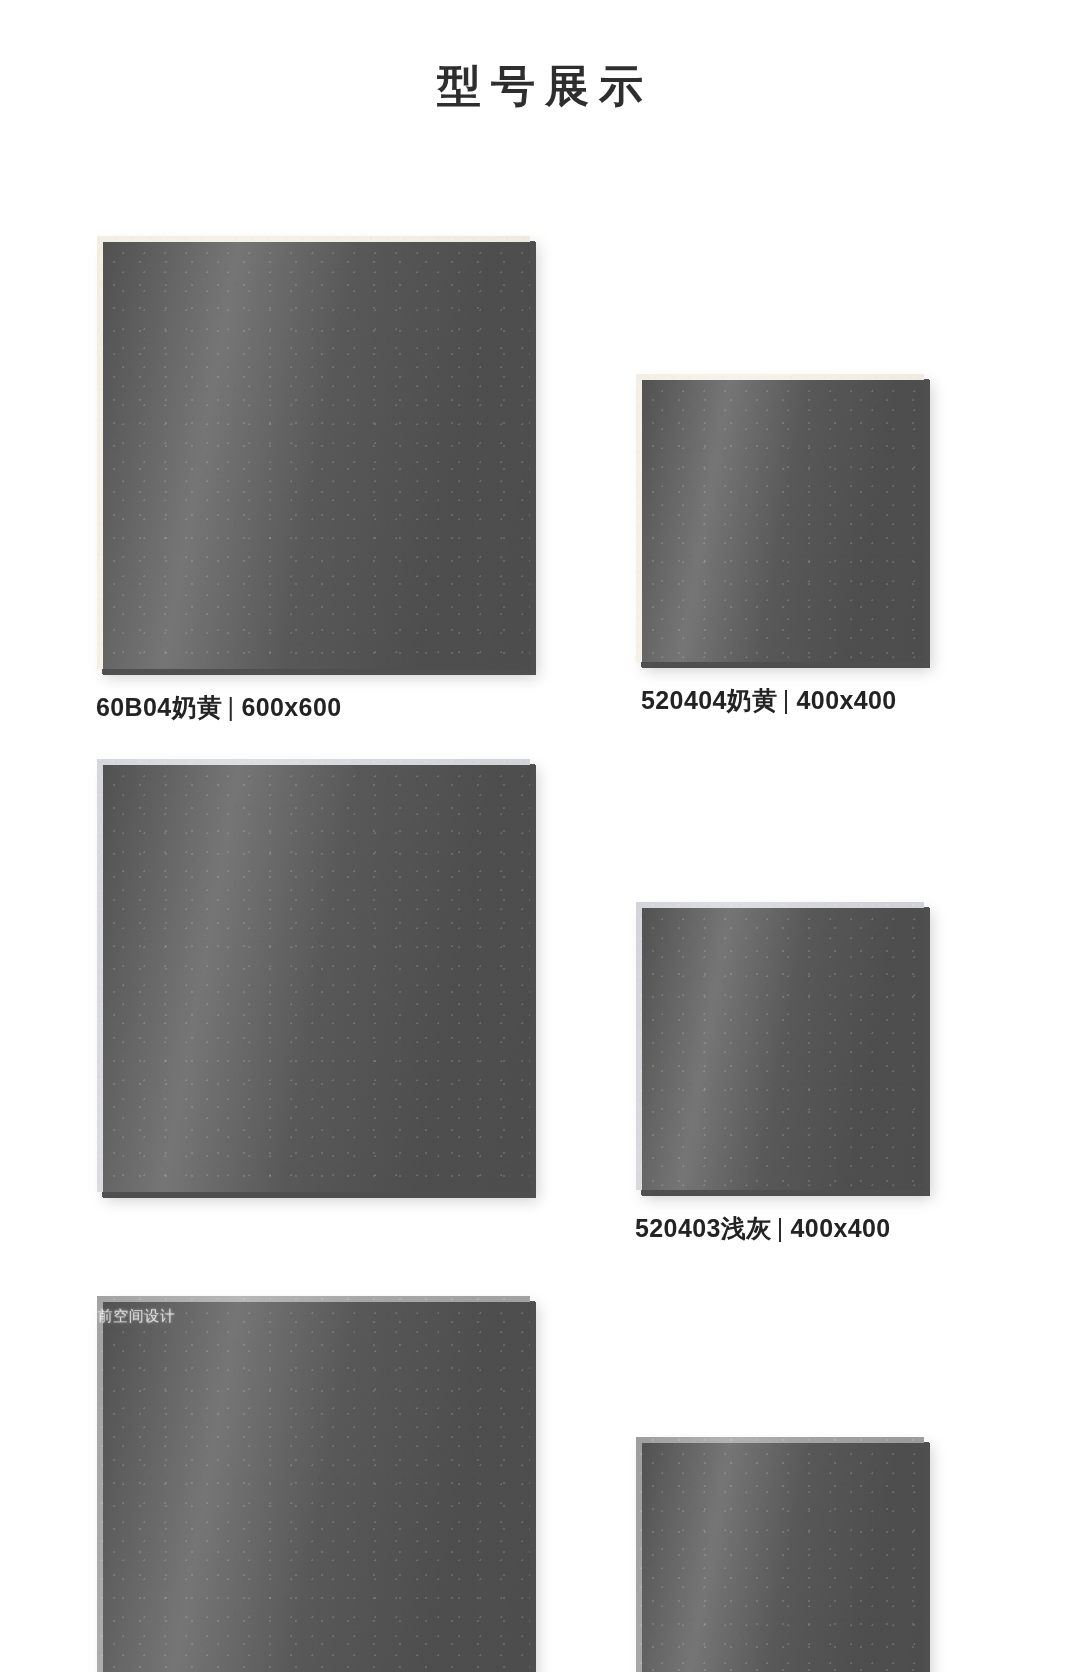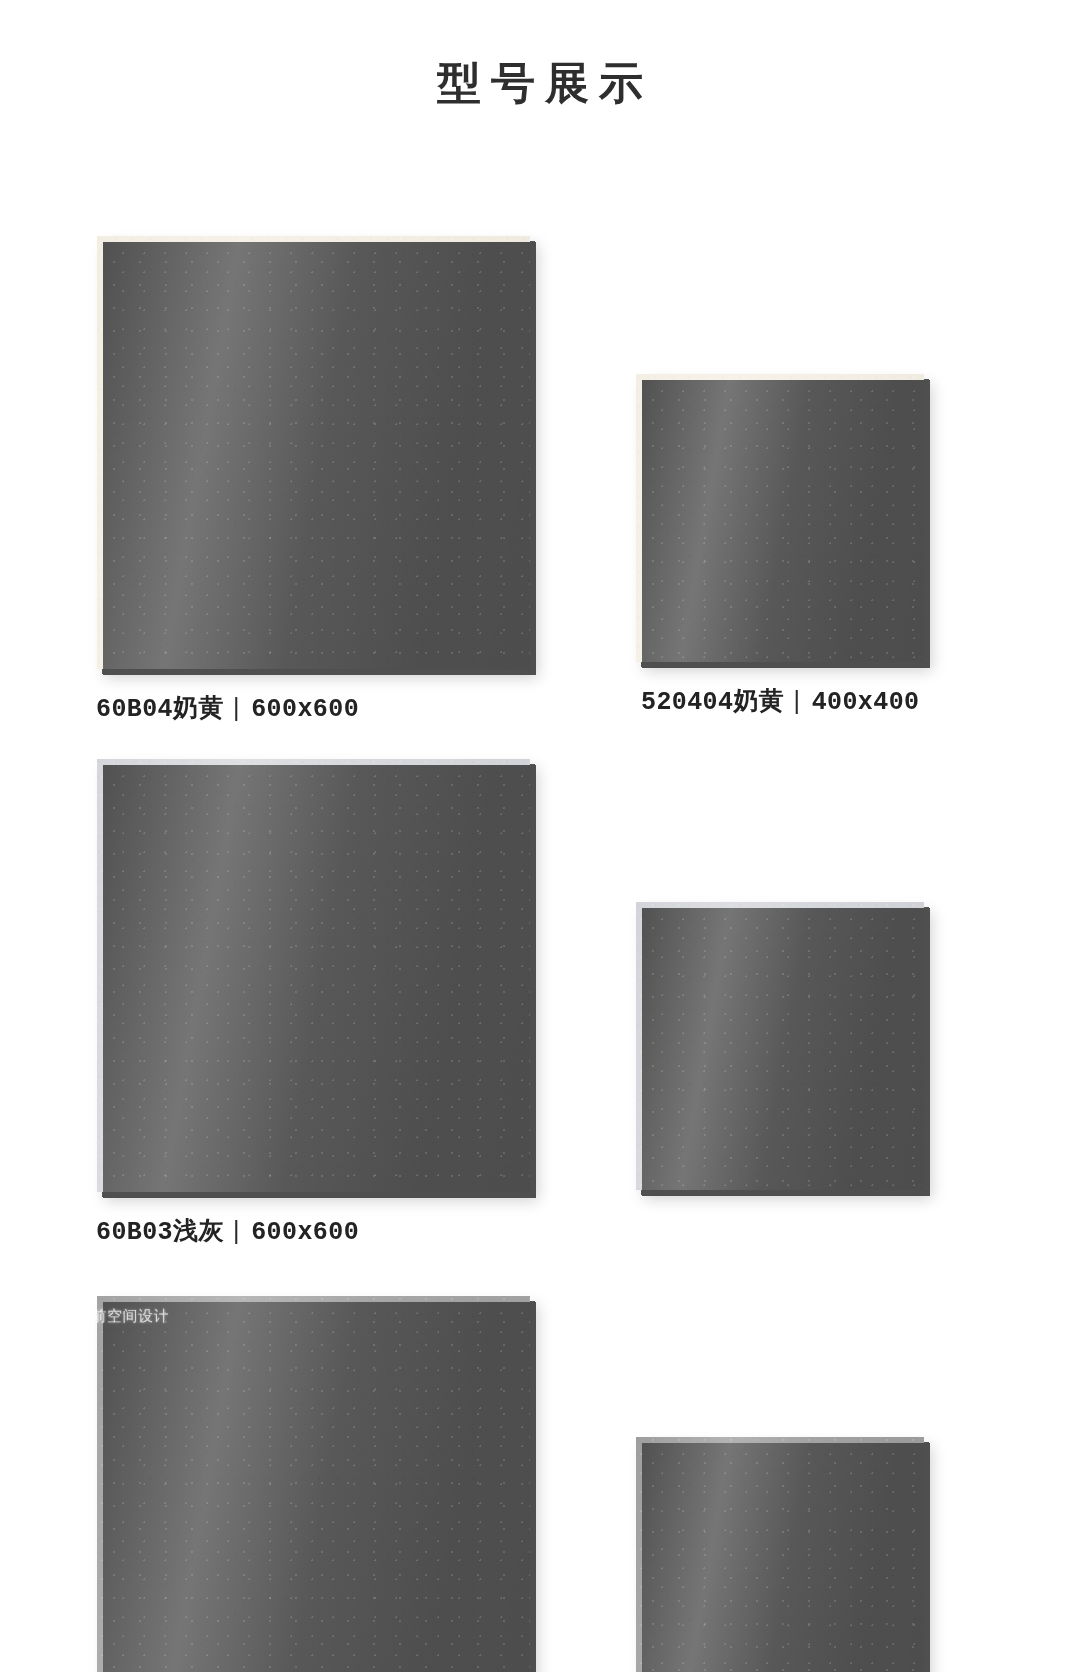--- a/index.html
+++ b/index.html
@@ -15,21 +15,20 @@
     overflow: hidden;
     font-family: "Liberation Sans", "DejaVu Sans", sans-serif;
     color: #2b2b2b;
   }
 
   .page {
     position: relative;
     width: 1080px;
     height: 1344px;
     background: #ffffff;
-    font-family: Liberation Mono, monospace;
   }
 
   
   .header {
     position: absolute;
     top: 0;
     left: 0;
     width: 1080px;
     text-align: center;
     padding-top: 62px;
@@ -194,30 +193,30 @@
       <div class="tile-caption" style="color: rgb(35, 35, 35); margin-left: 6px;">
         <span>520404奶黄</span><span class="sep">|</span><span>400x400</span>
       </div>
     </div>
 
     <div class="tile-cell big b2">
       <div class="swatch big" style="background: rgb(214, 215, 220);">
         <span class="sheen"></span>
         <span class="grain"></span>
       </div>
-      <div class="tile-caption" style="color: rgb(35, 35, 35);">
-        <span>60B03浅灰</span><span class="sep">|</span><span>600x600</span>
-      </div>
     </div>
 
     <div class="tile-cell small s2">
       <div class="swatch small" style="background: rgb(212, 213, 218);">
         <span class="sheen"></span>
         <span class="grain"></span>
       </div>
+      <div class="tile-caption" style="color: rgb(35, 35, 35);">
+        <span>520403浅灰</span><span class="sep">|</span><span>400x400</span>
+      </div>
     </div>
 
     <div class="tile-cell big b3">
       <div class="swatch big" style="background: rgb(163, 163, 163);">
         <span class="sheen"></span>
         <span class="grain"></span>
       </div>
     </div>
 
     <div class="tile-cell small s3">

